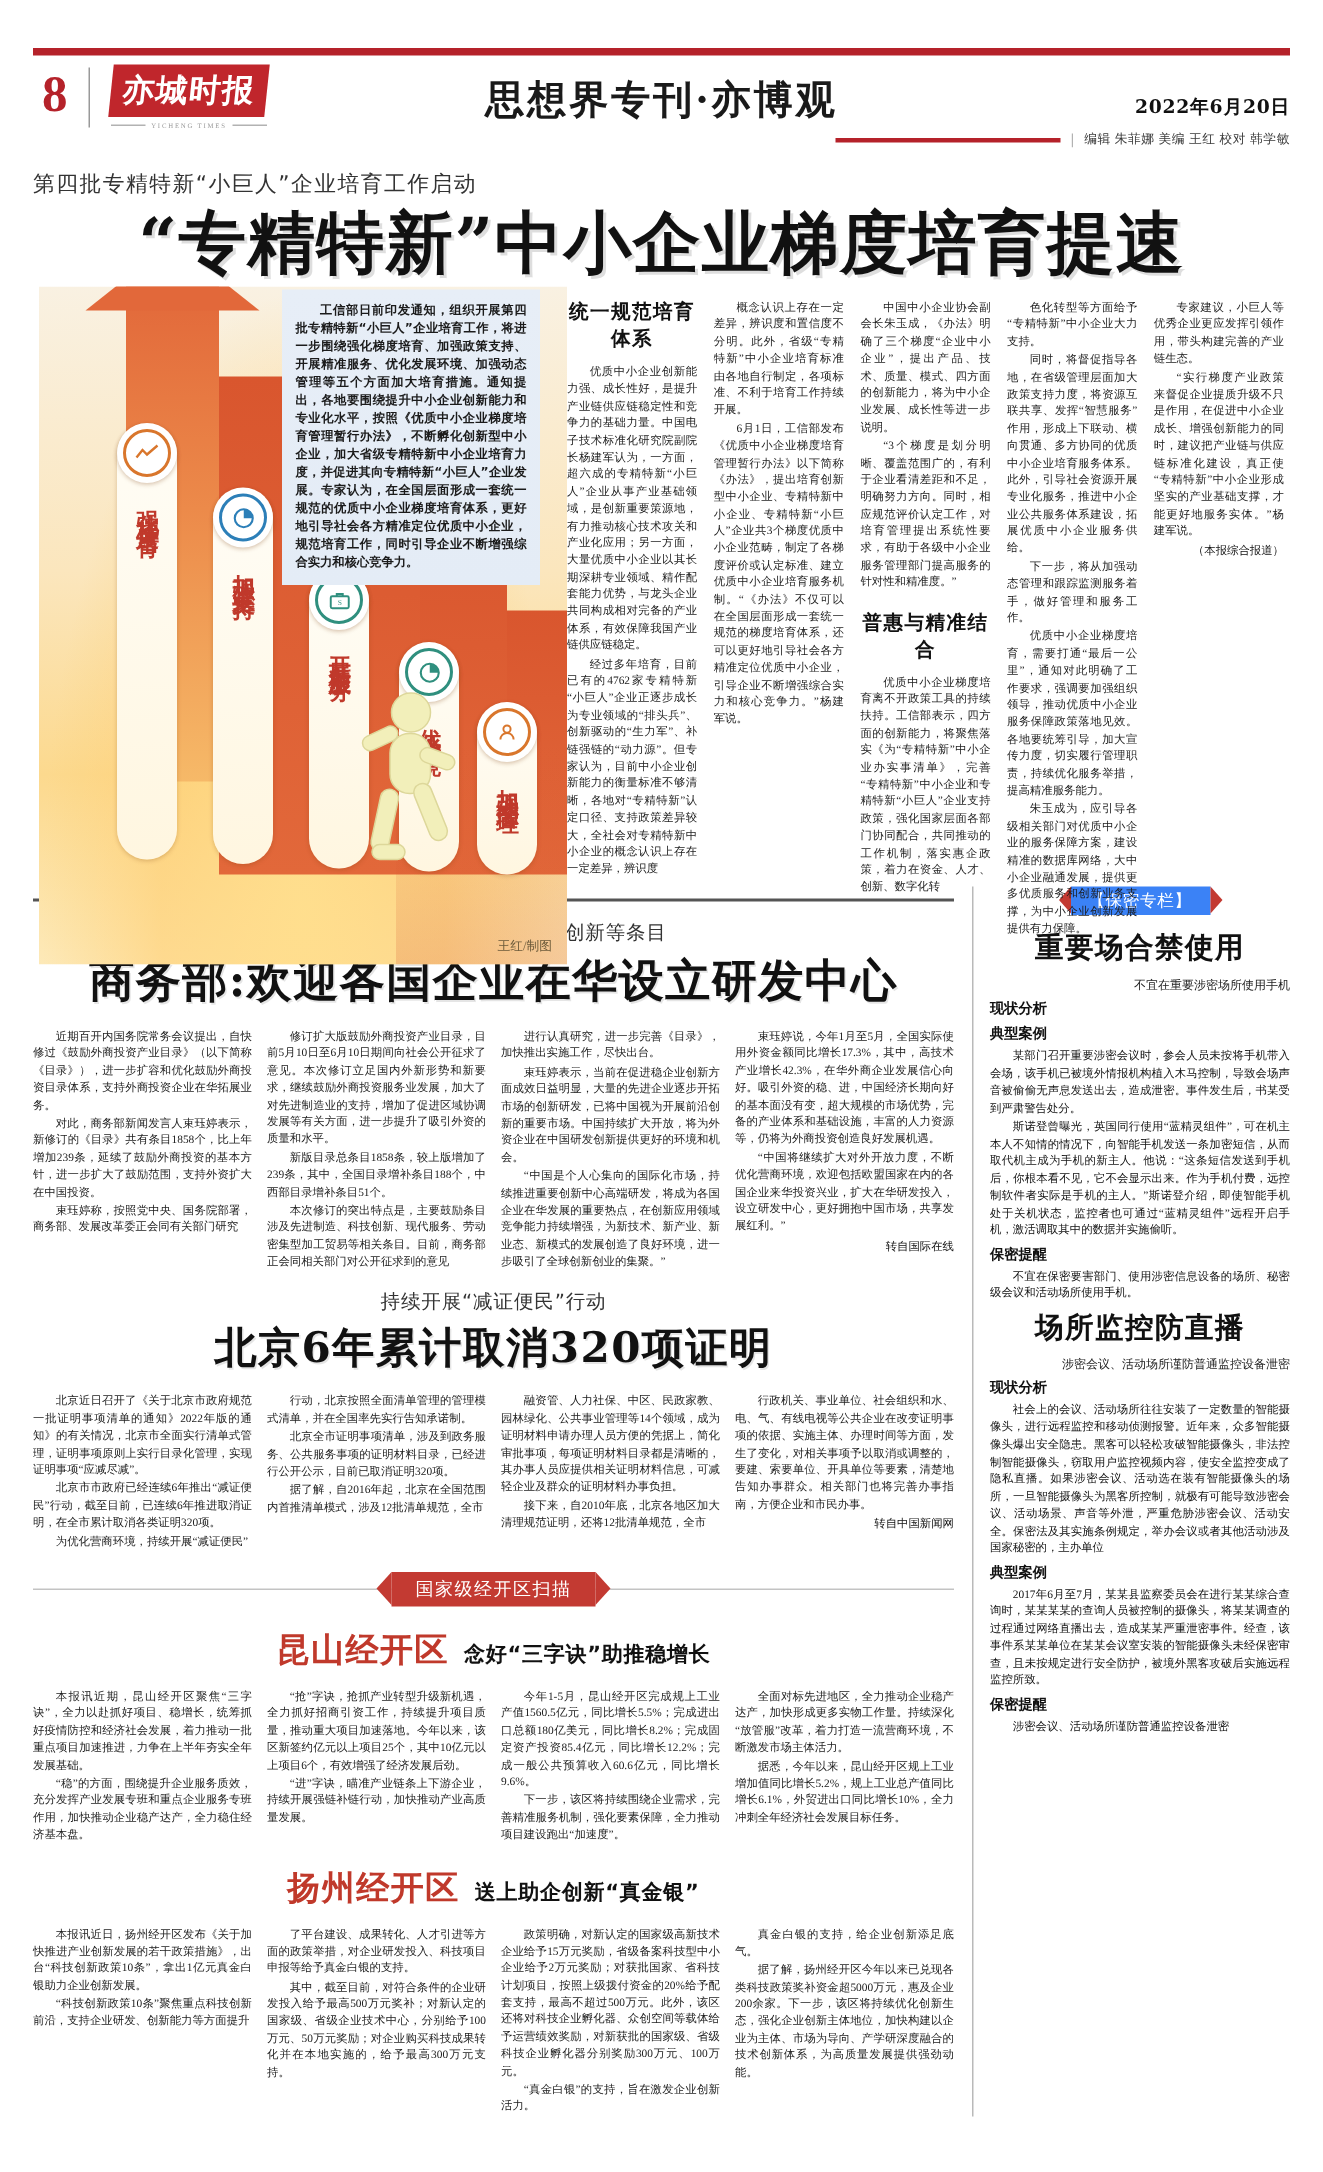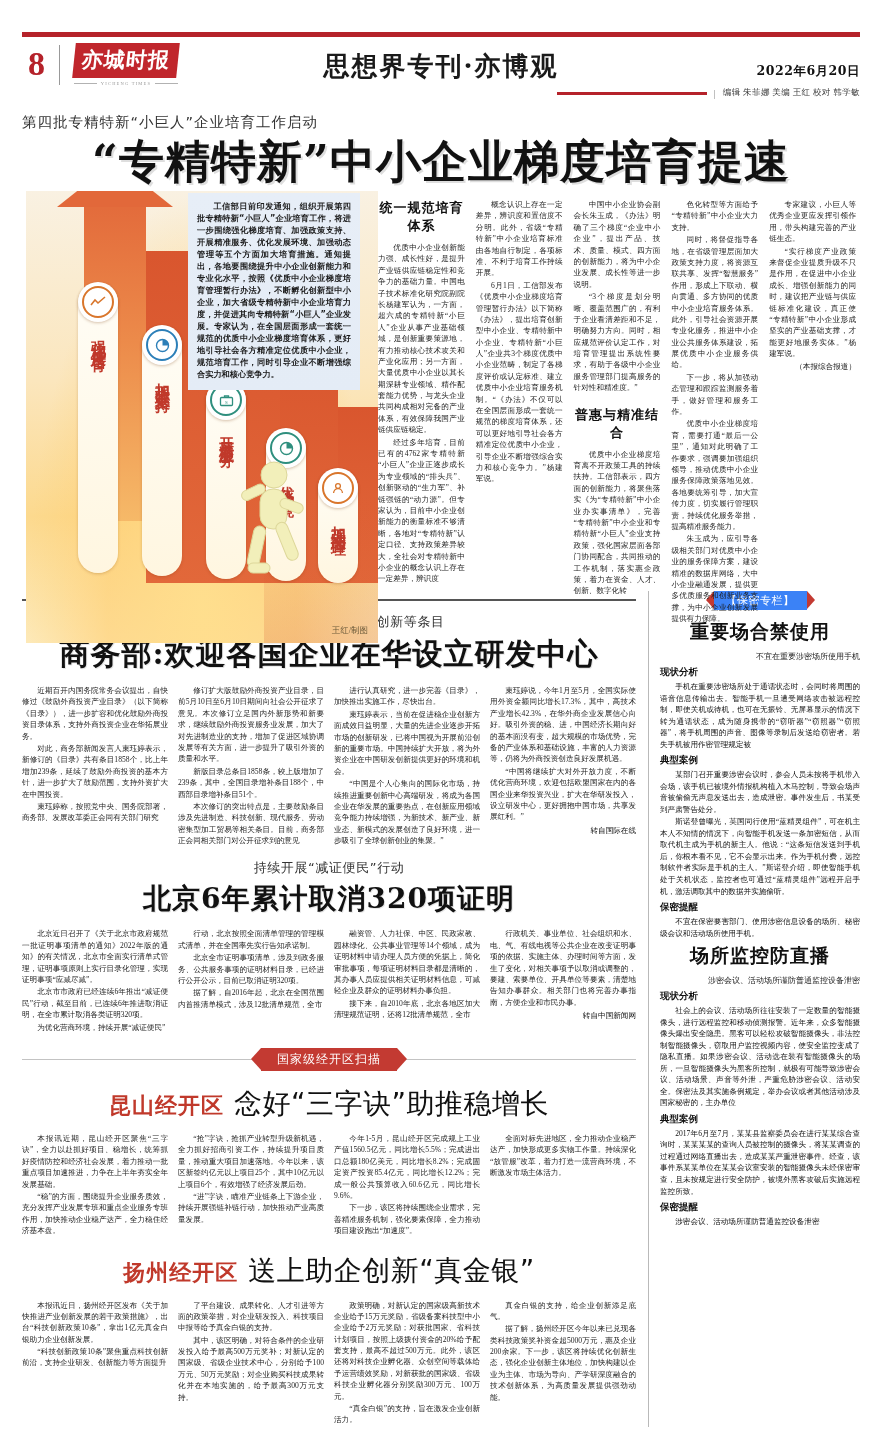--- a/index.html
+++ b/index.html
@@ -108,21 +108,21 @@
   .banner-wrap{display:flex;align-items:center;gap:0;margin-top:14px;}
   .bline{flex:1;height:1px;background:#c3c3c3;}
   .banner{background:#c33a32;color:#fff;font-size:12px;letter-spacing:1px;padding:3px 16px;position:relative;
     font-family:"DejaVu Sans","Liberation Sans",sans-serif;}
   .banner:before,.banner:after{content:"";position:absolute;top:0;width:0;height:0;border-top:11px solid transparent;border-bottom:11px solid transparent;}
   .banner:before{left:-10px;border-right:10px solid #c33a32;}
   .banner:after{right:-10px;border-left:10px solid #c33a32;}
 
   .zone-head{text-align:center;margin-top:14px;font-family:"DejaVu Sans","Liberation Sans",sans-serif;}
   .zone-name{color:#c0392b;font-weight:700;font-size:22px;letter-spacing:1px;}
-  .zone-title{font-weight:400;font-size:28px;letter-spacing:.5px;margin-left:10px;}
+  .zone-title{font-weight:700;font-size:14px;letter-spacing:.5px;margin-left:10px;}
 
   
   .layout{display:flex;gap:12px;margin-top:8px;}
   .left-zone{width:614px;}
   .right-zone{width:212px;border-left:1px solid #b9b9b9;padding-left:11px;box-sizing:border-box;}
   .sbanner-wrap{display:flex;justify-content:center;margin-bottom:9px;}
   .sbanner{background:#3b82f6;color:#fff;font-size:11px;letter-spacing:.5px;padding:2px 12px;position:relative;
     font-family:Liberation Sans, sans-serif;}
   .sbanner:before,.sbanner:after{content:"";position:absolute;top:0;width:0;height:0;border-top:9px solid transparent;border-bottom:9px solid transparent;}
   .sbanner:before{left:-8px;border-right:8px solid #c33a32;}
@@ -353,55 +353,55 @@
         <div class="c">
           <p class="body-p">“抢”字诀，抢抓产业转型升级新机遇，全力抓好招商引资工作，持续提升项目质量，推动重大项目加速落地。今年以来，该区新签约亿元以上项目25个，其中10亿元以上项目6个，有效增强了经济发展后劲。</p>
           <p class="body-p">“进”字诀，瞄准产业链条上下游企业，持续开展强链补链行动，加快推动产业高质量发展。</p>
         </div>
         <div class="c">
           <p class="body-p">今年1-5月，昆山经开区完成规上工业产值1560.5亿元，同比增长5.5%；完成进出口总额180亿美元，同比增长8.2%；完成固定资产投资85.4亿元，同比增长12.2%；完成一般公共预算收入60.6亿元，同比增长9.6%。</p>
           <p class="body-p">下一步，该区将持续围绕企业需求，完善精准服务机制，强化要素保障，全力推动项目建设跑出“加速度”。</p>
         </div>
         <div class="c">
           <p class="body-p">全面对标先进地区，全力推动企业稳产达产，加快形成更多实物工作量。持续深化“放管服”改革，着力打造一流营商环境，不断激发市场主体活力。</p>
+          <p class="body-p">据悉，今年以来，昆山经开区规上工业增加值同比增长5.2%，规上工业总产值同比增长6.1%，外贸进出口同比增长10%，全力冲刺全年经济社会发展目标任务。</p>
         </div>
       </div>
 
       <div class="zone-head">
         <span class="zone-name">扬州经开区</span><span class="zone-title">送上助企创新“真金银”</span>
       </div>
       <div class="cols4">
         <div class="c">
           <p class="body-p">本报讯近日，扬州经开区发布《关于加快推进产业创新发展的若干政策措施》，出台“科技创新政策10条”，拿出1亿元真金白银助力企业创新发展。</p>
           <p class="body-p">“科技创新政策10条”聚焦重点科技创新前沿，支持企业研发、创新能力等方面提升</p>
         </div>
         <div class="c">
           <p class="body-p">了平台建设、成果转化、人才引进等方面的政策举措，对企业研发投入、科技项目申报等给予真金白银的支持。</p>
-          <p class="body-p">其中，该区明确，对符合条件的企业研发投入给予最高500万元奖补；对新认定的国家级、省级企业技术中心，分别给予100万元、50万元奖励；对企业购买科技成果转化并在本地实施的，给予最高300万元支持。</p>
+          <p class="body-p">其中，截至目前，对符合条件的企业研发投入给予最高500万元奖补；对新认定的国家级、省级企业技术中心，分别给予100万元、50万元奖励；对企业购买科技成果转化并在本地实施的，给予最高300万元支持。</p>
         </div>
         <div class="c">
           <p class="body-p">政策明确，对新认定的国家级高新技术企业给予15万元奖励，省级备案科技型中小企业给予2万元奖励；对获批国家、省科技计划项目，按照上级拨付资金的20%给予配套支持，最高不超过500万元。此外，该区还将对科技企业孵化器、众创空间等载体给予运营绩效奖励，对新获批的国家级、省级科技企业孵化器分别奖励300万元、100万元。</p>
           <p class="body-p">“真金白银”的支持，旨在激发企业创新活力。</p>
         </div>
         <div class="c">
           <p class="body-p">真金白银的支持，给企业创新添足底气。</p>
           <p class="body-p">据了解，扬州经开区今年以来已兑现各类科技政策奖补资金超5000万元，惠及企业200余家。下一步，该区将持续优化创新生态，强化企业创新主体地位，加快构建以企业为主体、市场为导向、产学研深度融合的技术创新体系，为高质量发展提供强劲动能。</p>
         </div>
       </div>
     </div>
 
     <div class="right-zone">
       <div class="sbanner-wrap">
         <div class="sbanner">【保密专栏】</div>
       </div>
 
       <div class="s-title">重要场合禁使用</div>
       <div class="s-deck">不宜在重要涉密场所使用手机</div>
       <div class="s-sub">现状分析</div>
-      <p class="s-p">手机在重要涉密场所处于通话状态时，会同时将周围的语音信息传输出去。智能手机一旦遭受网络攻击被远程控制，即使关机或待机，也可在无振铃、无屏幕显示的情况下转为通话状态，成为随身携带的“窃听器”“窃照器”“窃照器”，将手机周围的声音、图像等录制后发送给窃密者。若失手机被用作密管理规定被</p>
       <div class="s-sub">典型案例</div>
       <p class="s-p">某部门召开重要涉密会议时，参会人员未按将手机带入会场，该手机已被境外情报机构植入木马控制，导致会场声音被偷偷无声息发送出去，造成泄密。事件发生后，书某受到严肃警告处分。</p>
       <p class="s-p">斯诺登曾曝光，英国同行使用“蓝精灵组件”，可在机主本人不知情的情况下，向智能手机发送一条加密短信，从而取代机主成为手机的新主人。他说：“这条短信发送到手机后，你根本看不见，它不会显示出来。作为手机付费，远控制软件者实际是手机的主人。”斯诺登介绍，即使智能手机处于关机状态，监控者也可通过“蓝精灵组件”远程开启手机，激活调取其中的数据并实施偷听。</p>
       <div class="s-sub">保密提醒</div>
       <p class="s-p">不宜在保密要害部门、使用涉密信息设备的场所、秘密级会议和活动场所使用手机。</p>
 
       <div class="s-title">场所监控防直播</div>
       <div class="s-deck">涉密会议、活动场所谨防普通监控设备泄密</div>
       <div class="s-sub">现状分析</div>
       <p class="s-p">社会上的会议、活动场所往往安装了一定数量的智能摄像头，进行远程监控和移动侦测报警。近年来，众多智能摄像头爆出安全隐患。黑客可以轻松攻破智能摄像头，非法控制智能摄像头，窃取用户监控视频内容，使安全监控变成了隐私直播。如果涉密会议、活动选在装有智能摄像头的场所，一旦智能摄像头为黑客所控制，就极有可能导致涉密会议、活动场景、声音等外泄，严重危胁涉密会议、活动安全。保密法及其实施条例规定，举办会议或者其他活动涉及国家秘密的，主办单位</p>

